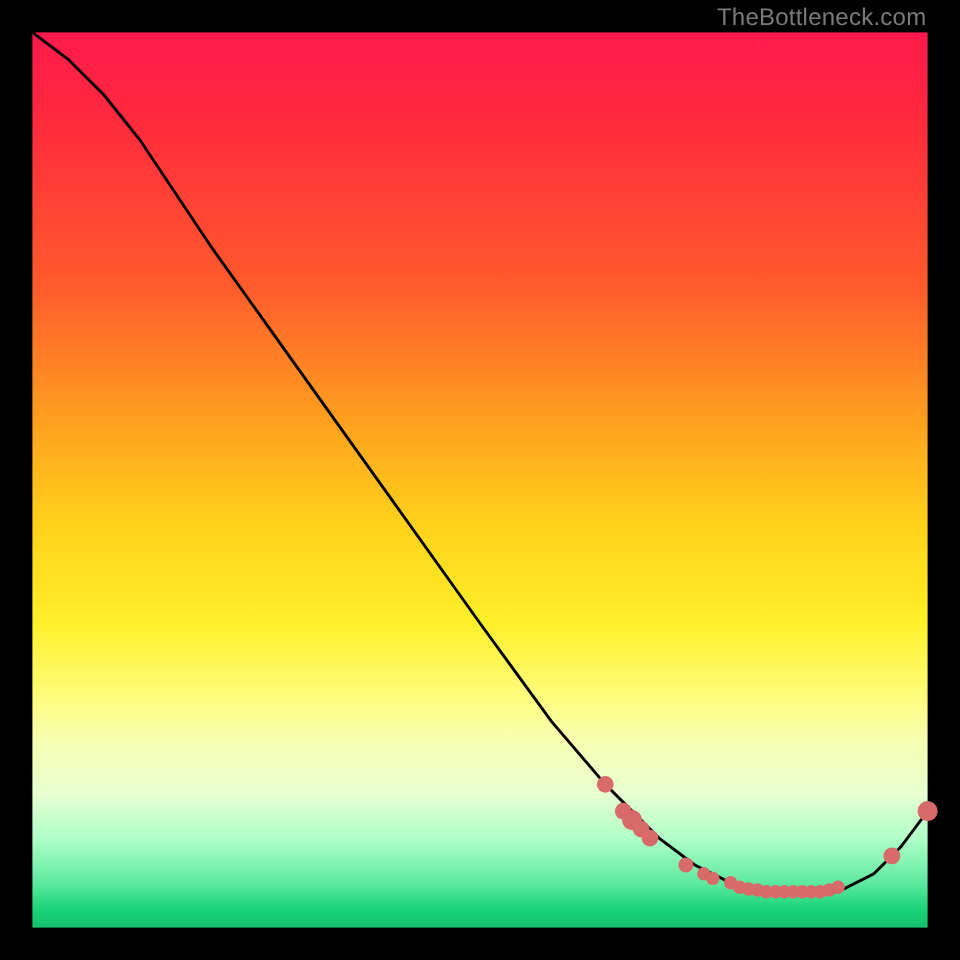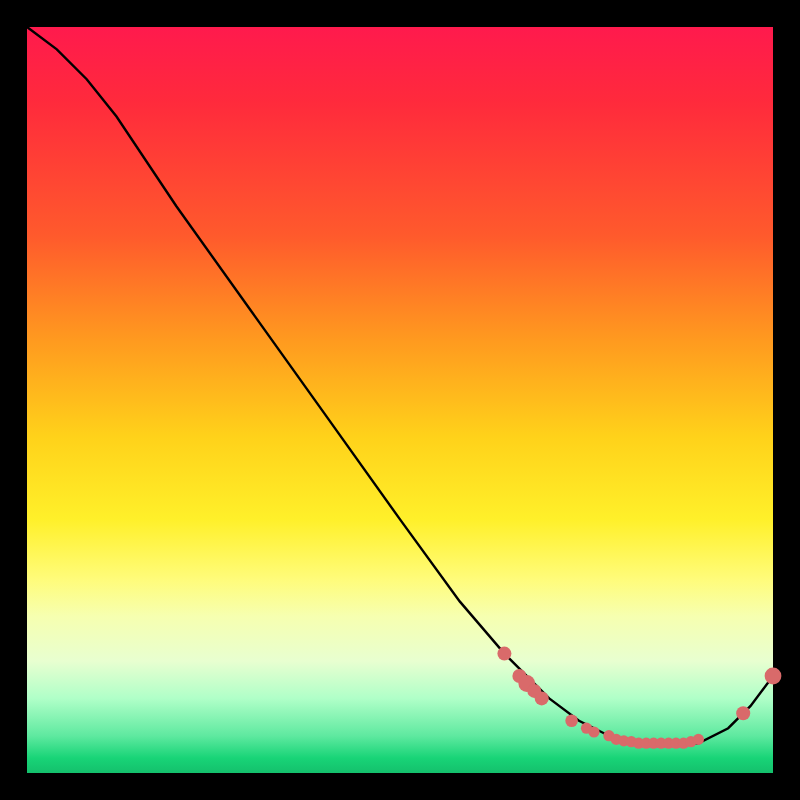--- a/index.html
+++ b/index.html
@@ -86,13 +86,14 @@
           <circle cx="641.6" cy="716.2" r="5.6" fill="#d96a6a"></circle>
           <circle cx="649.0" cy="716.2" r="5.6" fill="#d96a6a"></circle>
           <circle cx="656.5" cy="716.2" r="5.6" fill="#d96a6a"></circle>
           <circle cx="663.9" cy="714.7" r="5.6" fill="#d96a6a"></circle>
           <circle cx="671.4" cy="712.4" r="5.6" fill="#d96a6a"></circle>
           <circle cx="716.2" cy="686.3" r="7.0" fill="#d96a6a"></circle>
           <circle cx="746.0" cy="649.0" r="8.4" fill="#d96a6a"></circle>
         </g>
     </svg>
   </div>
+  <div class="watermark">TheBottleneck.com</div>
 </div>
 
 </body></html>

